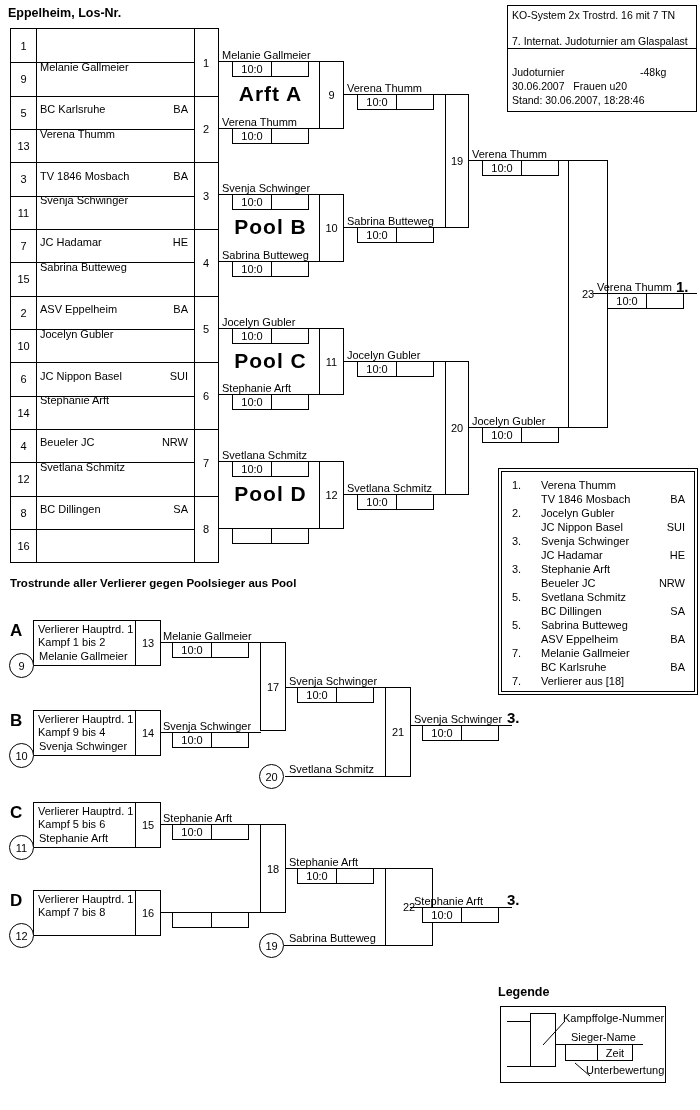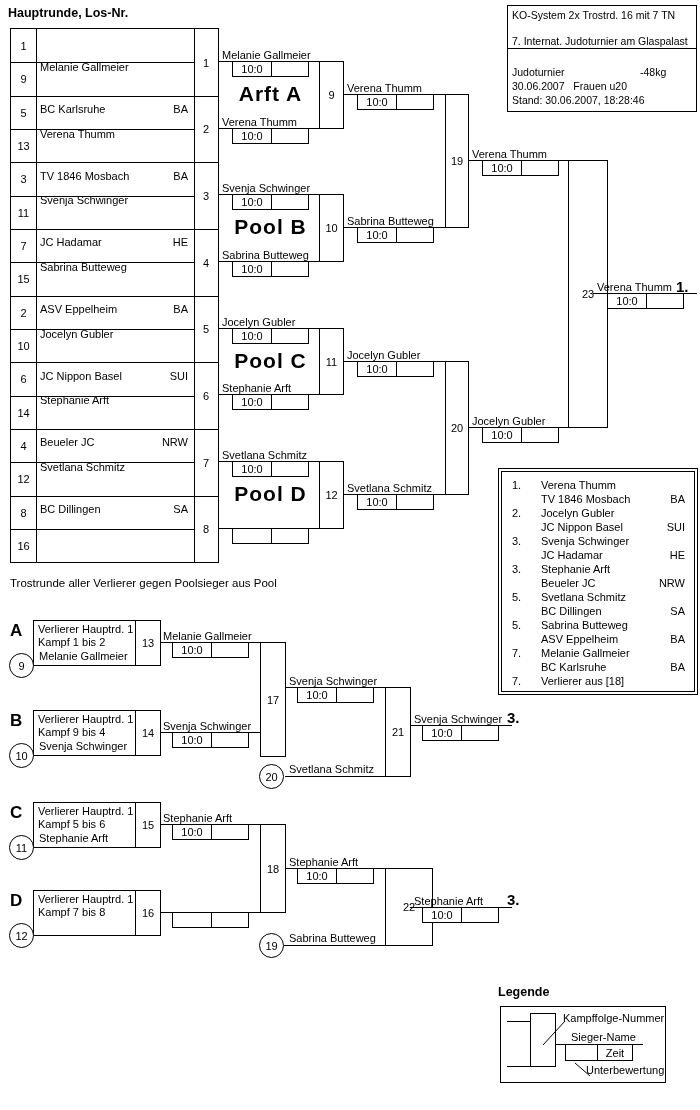--- a/index.html
+++ b/index.html
@@ -6,21 +6,21 @@
   #page{position:relative;width:700px;height:1110px;background:#fff;color:#000;
         font-family:"Liberation Sans","DejaVu Sans",sans-serif;overflow:hidden}
   .hl{position:absolute;height:1px;background:#000}
   .vl{position:absolute;width:1px;background:#000}
   .box{position:absolute;border:1px solid #000;background:#fff;box-sizing:border-box}
   .cell{position:absolute;border:1px solid #000;background:#fff;box-sizing:border-box;
         display:flex;align-items:center;justify-content:center;font-size:11px}
   .lbl{position:absolute;font-size:11px;line-height:12px;white-space:pre}
   .lbl10{position:absolute;font-size:10.5px;line-height:12px;white-space:pre}
   .b12{position:absolute;font-weight:bold;font-size:12.5px;white-space:pre}
-  .b11{position:absolute;font-weight:normal;font-size:11.5px;white-space:pre}
+  .b11{position:absolute;font-weight:bold;font-size:11.5px;white-space:pre}
   .sb{position:absolute;width:77px;height:16px;border:1px solid #000;background:#fff;
       box-sizing:border-box;display:flex}
   .sb .s1{width:39px;border-right:1px solid #000;display:flex;align-items:center;
           justify-content:center;font-size:11px;box-sizing:border-box}
   .sb .s2{flex:1;display:flex;align-items:center;justify-content:center;font-size:11px}
   .pool-label{position:absolute;width:97px;text-align:center;font-weight:bold;
               font-size:21px;line-height:22px;letter-spacing:1px}
   .place{position:absolute;font-size:15px;font-weight:bold}
   .circ{position:absolute;width:25px;height:25px;border:1px solid #000;border-radius:50%;
         background:#fff;box-sizing:border-box;display:flex;align-items:center;
@@ -36,21 +36,21 @@
   .ritem{display:flex;font-size:11px;line-height:14px}
   .rrank{width:29px;flex:none}
   .rbody{flex:1}
   .rclub{display:flex;justify-content:space-between}
 </style>
 </head>
 <body>
 
 <div id="page">
 
-  <div class="b12" style="left:8px;top:6px">Hauptrunde, Los-Nr.</div>
+  <div class="b12" style="left:8px;top:6px">Eppelheim, Los-Nr.</div>
 
   <div class="box" style="left:10px;top:28px;width:209px;height:535px">
     <div class="vl" style="left:25px;top:0;height:533px"></div>
     <div class="vl" style="left:183px;top:0;height:533px"></div>
     <div class="hl" style="left:0;top:33px;width:183px"></div>
     <div class="hl" style="left:0;top:67px;width:207px"></div>
     <div class="hl" style="left:0;top:100px;width:183px"></div>
     <div class="hl" style="left:0;top:133px;width:207px"></div>
     <div class="hl" style="left:0;top:167px;width:183px"></div>
     <div class="hl" style="left:0;top:200px;width:207px"></div>
@@ -342,21 +342,21 @@
   </div>
   <div class="cell" style="left:135px;top:710px;width:26px;height:46px">14</div>
   <div class="circ" style="left:9px;top:743px">10</div>
   <div class="hl" style="left:160px;top:732px;width:101px"></div>
   <div class="lbl" style="left:163px;top:720px">Svenja Schwinger</div>
   <div class="sb" style="left:172px;top:732px">
       <span class="s1">10:0</span>
       <span class="s2"></span>
     </div>
 
-  <div class="cell" style="left:260px;top:642px;width:26px;height:115px">17</div>
+  <div class="cell" style="left:260px;top:642px;width:26px;height:89px">17</div>
   <div class="hl" style="left:285px;top:687px;width:126px"></div>
   <div class="lbl" style="left:289px;top:675px">Svenja Schwinger</div>
   <div class="sb" style="left:297px;top:687px">
       <span class="s1">10:0</span>
       <span class="s2"></span>
     </div>
   <div class="circ" style="left:259px;top:764px">20</div>
   <div class="hl" style="left:285px;top:776px;width:125px"></div>
   <div class="lbl" style="left:289px;top:763px">Svetlana Schmitz</div>
 

